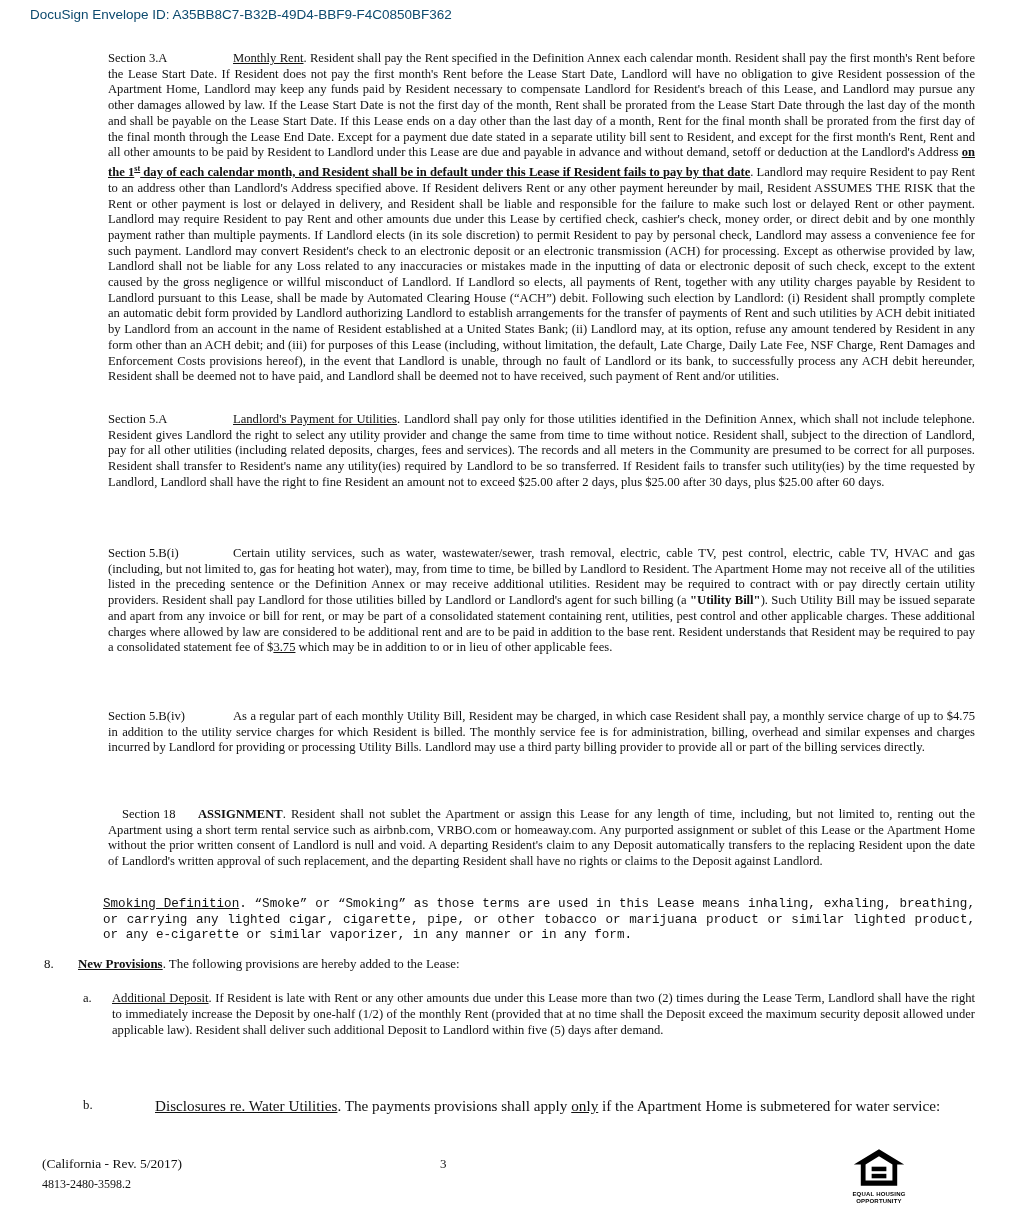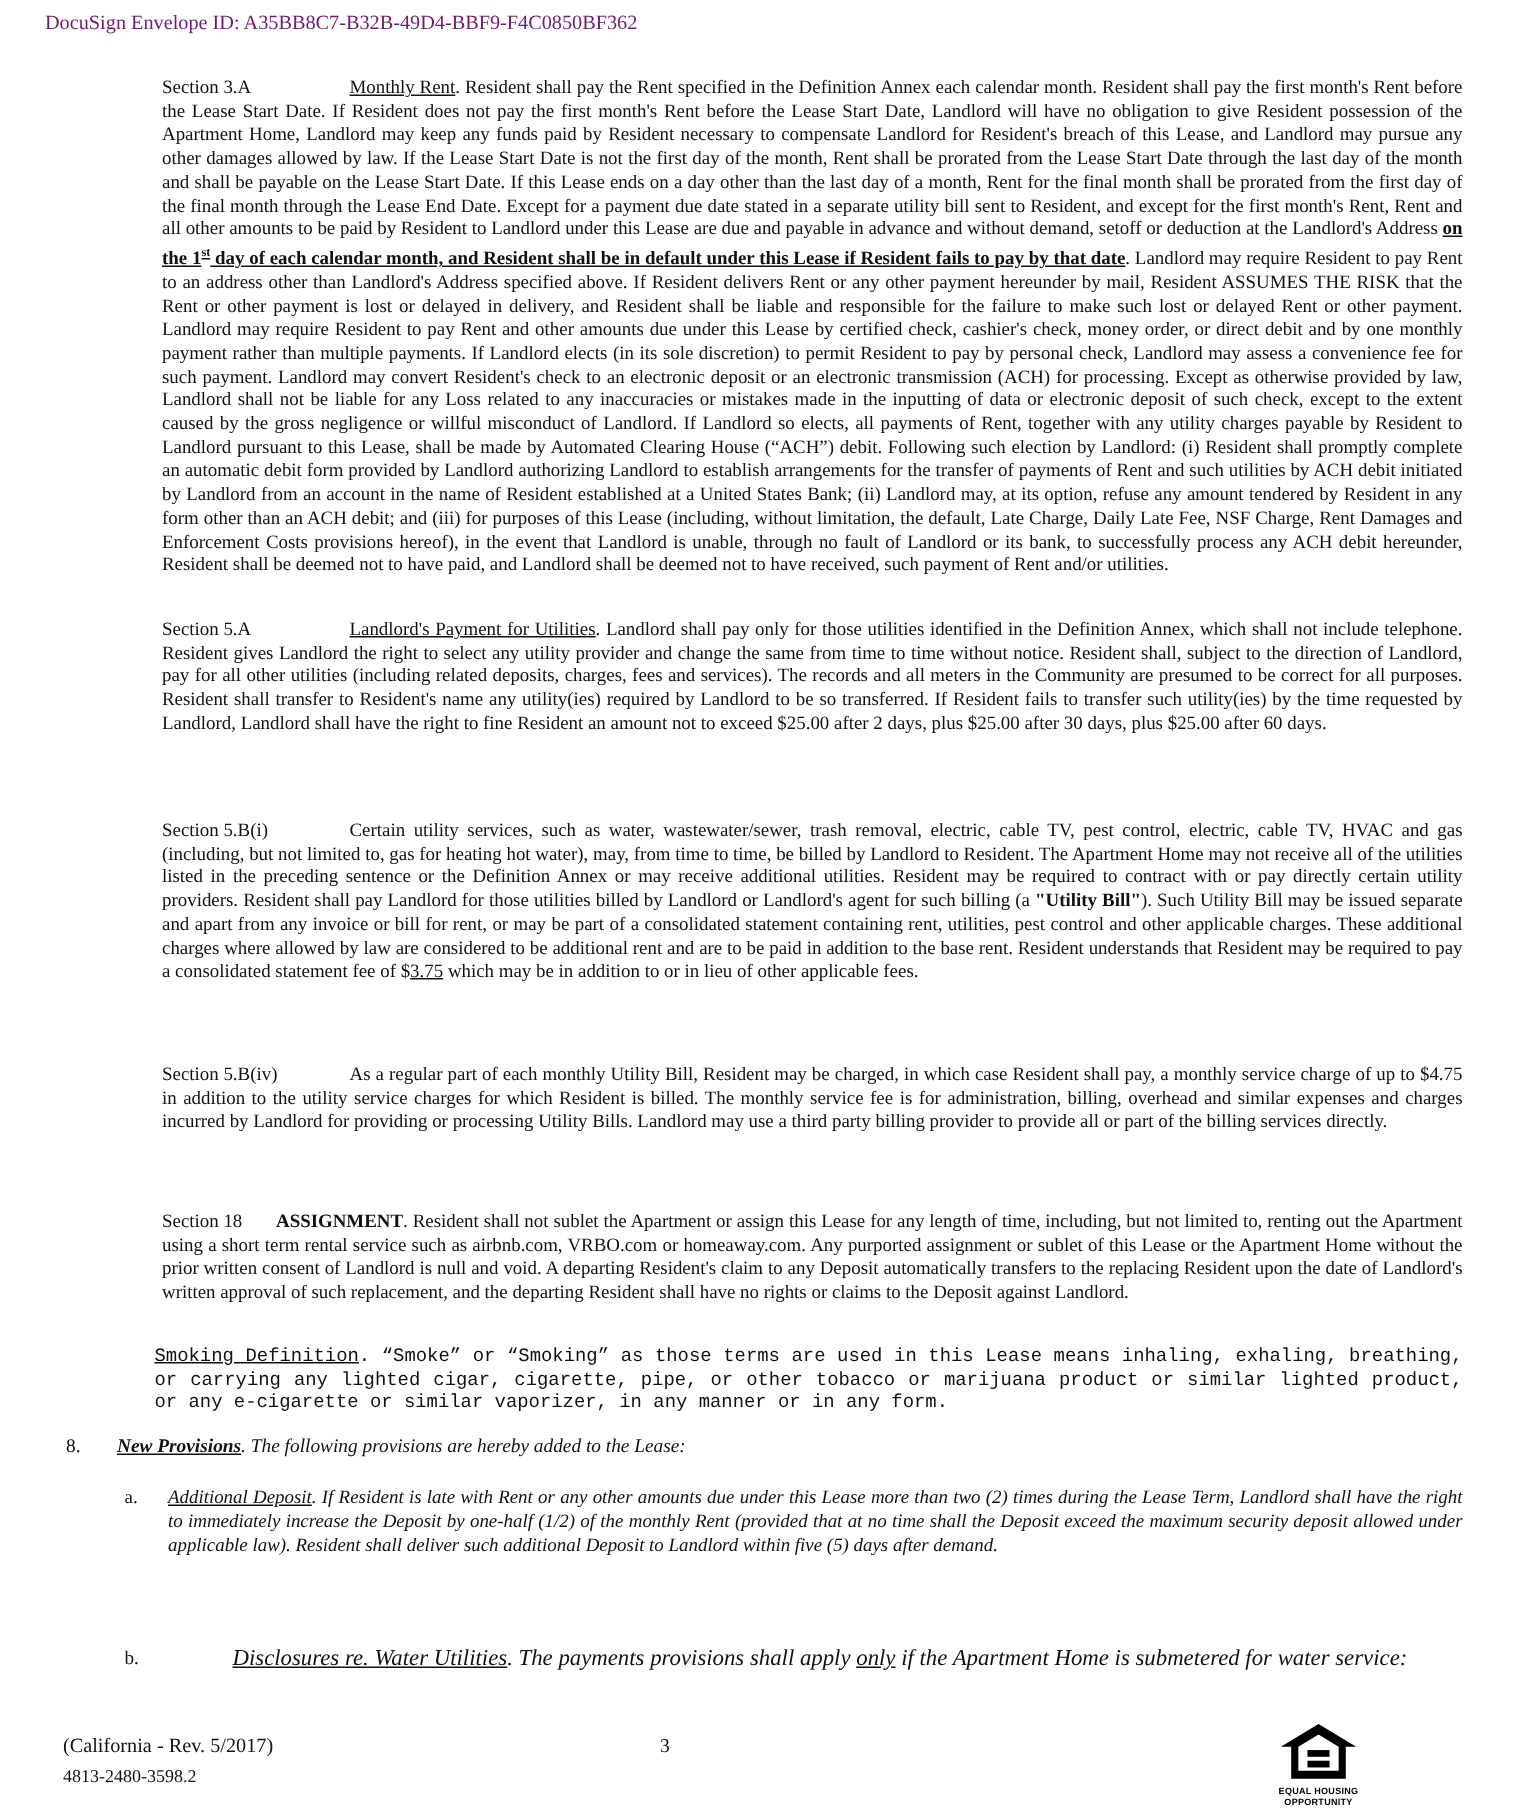--- a/index.html
+++ b/index.html
@@ -2,47 +2,47 @@
 <html><head>
 <meta charset="utf-8">
 <style>
   html,body { margin:0; padding:0; background:#ffffff; }
   .page {
     position:relative; width:1015px; height:1213px; background:#ffffff;
     font-family:"Liberation Serif", serif; color:#111; overflow:hidden;
   }
   .docusign-header {
     position:absolute; left:30px; top:7px;
-    font-family:Liberation Serif, serif; font-size:13.5px; color:#701a75;
+    font-family:Liberation Sans, sans-serif; font-size:13.5px; color:#0c4a6e;
     white-space:nowrap;
   }
   .sec {
     position:absolute; left:108px; width:867px;
     font-size:12.6px; line-height:15.7px; text-align:justify; margin:0;
   }
   .sec-label { display:inline-block; }
   .w125 { width:125px; }
-  .w76  { width:76px; }
+  .w76  { width:76px;margin-left:14px; }
   .sec-3a  { top:51px; }
   .sec-5a  { top:412px; }
   .sec-5bi { top:546px; }
   .sec-5biv{ top:709px; }
   .sec-18  { top:807px; }
   .sec-21b { top:897px; left:103px; width:872px; display:flex; }
   .sec-21b .label-col { flex:0 0 127px; }
   .sec-21b .body-col  { flex:1; text-align:justify;font-family:Liberation Mono, monospace; }
 
   .num-item { position:absolute; display:flex; margin:0; font-size:12.9px; line-height:16px; }
   .item-8 { left:44px; top:956px; width:931px; }
   .item-8 .label-col { flex:0 0 34px; }
   .item-a { left:83px; top:991px; width:892px; font-size:12.6px; line-height:15.9px; }
   .item-a .label-col { flex:0 0 29px; }
   .item-b { left:83px; top:1096px; width:892px; font-size:15.2px; line-height:19.5px; }
   .item-b .label-col { flex:0 0 72px; font-size:12.8px; }
-  .num-item .body-col { flex:1; text-align:justify;font-style:italic; }
+  .num-item .body-col { flex:1; text-align:justify; }
 
   .r-u  { text-decoration:underline; }
   .r-b  { font-weight:bold; }
   .r-sup{ vertical-align:super; font-size:0.65em; }
 
   .footer-rev { position:absolute; left:42px; top:1156px; font-size:13.5px; }
   .footer-doc { position:absolute; left:42px; top:1177px; font-size:12px;font-family:Liberation Serif, serif; }
   .footer-page{ position:absolute; left:440px; top:1156px; font-size:13px; }
   .eho { position:absolute; left:848px; top:1149px; width:62px; text-align:center; }
   .eho-label {

